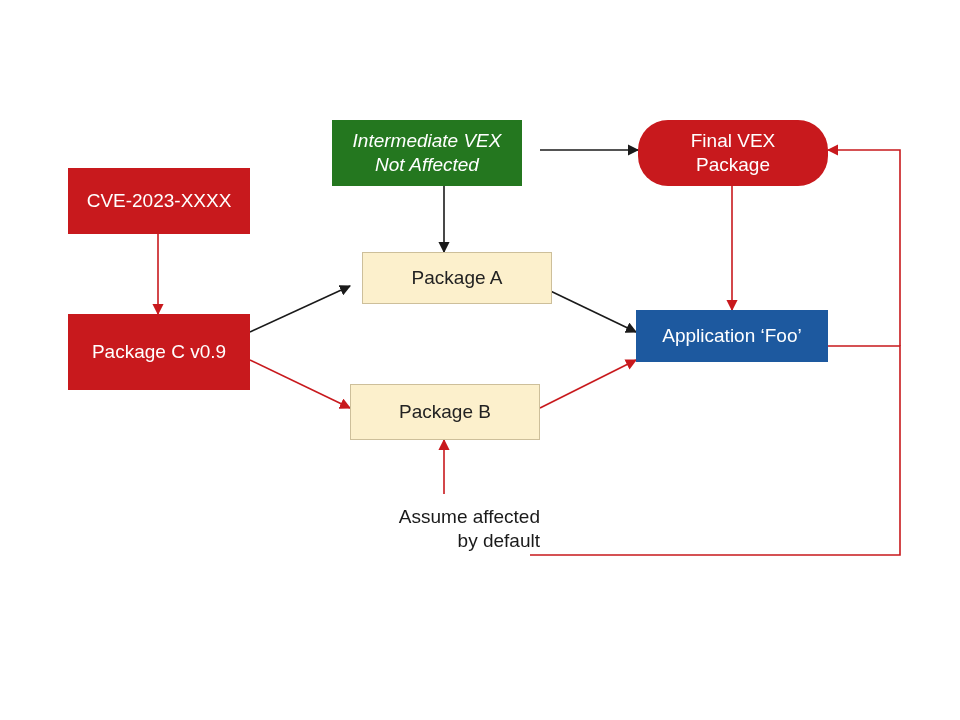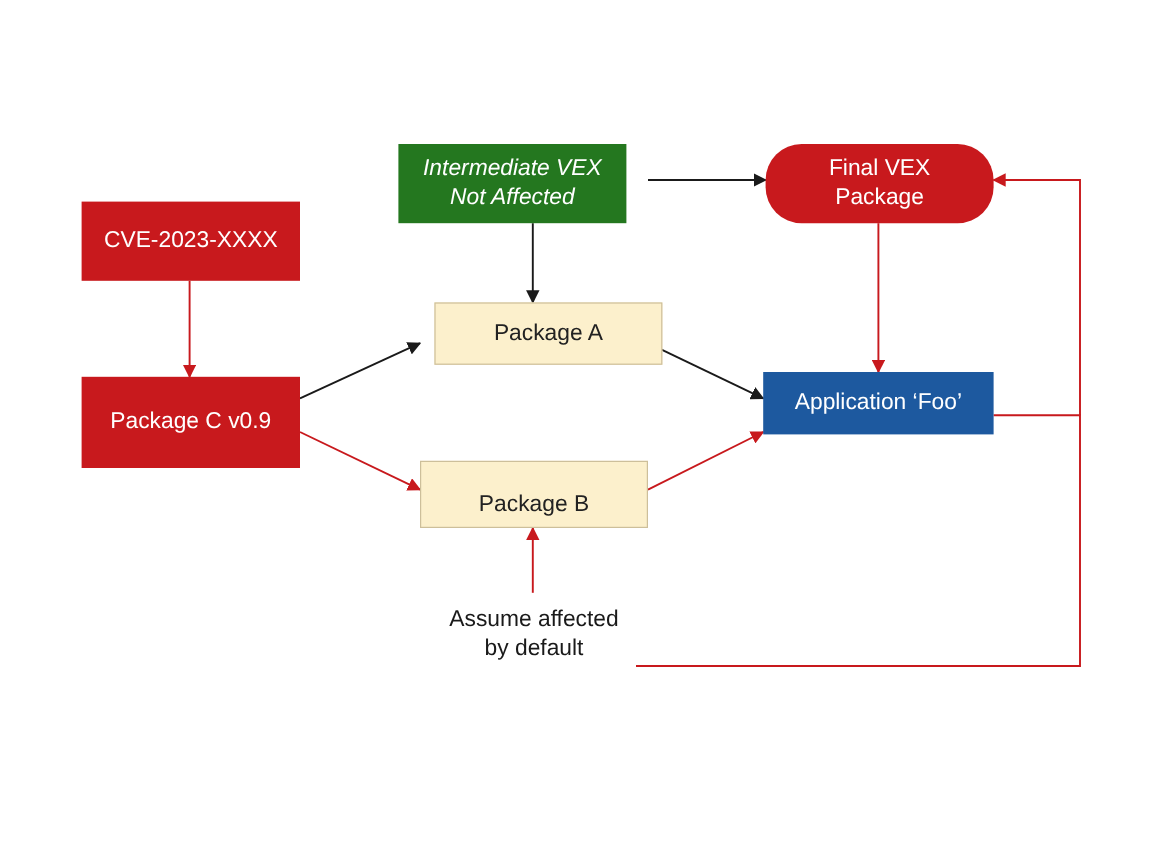--- a/index.html
+++ b/index.html
@@ -32,21 +32,21 @@
     line-height: 1.25;
     padding: 6px 10px;
   }
   .red    { background: #c8191d; color: #fff; }
   .green  { background: #24771f; color: #fff; }
   .cream  { background: #fcf0cc; color: #222; border: 1px solid #cdbf9a; }
   .blue   { background: #1d599f; color: #fff; }
   .label {
     position: absolute;
     color: #1a1a1a;
-    text-align: center;
+    text-align: right;
     white-space: pre-line;
     line-height: 1.25;
   }
 </style>
 </head>
 <body>
 
 <div class="stage">
 
   <svg class="edges">
@@ -100,21 +100,21 @@
     <span>
       <span>Final VEX</span><br>
       <span>Package</span>
     </span>
   </div>
 
   <div class="box cream" style="left:350px; top:252px; width:190px; height:52px;margin-left:12px;">
     <span>Package A</span>
   </div>
 
-  <div class="box cream" style="left:350px; top:384px; width:190px; height:56px;align-items:flex-end;">
+  <div class="box cream" style="left:350px; top:384px; width:190px; height:56px;">
     <span>Package B</span>
   </div>
 
   <div class="box blue" style="left:636px; top:310px; width:192px; height:52px;">
     <span>Application ‘Foo’</span>
   </div>
 
   <div class="label" style="left:350px; top:505px; width:190px;">Assume affected
 by default</div>
 

